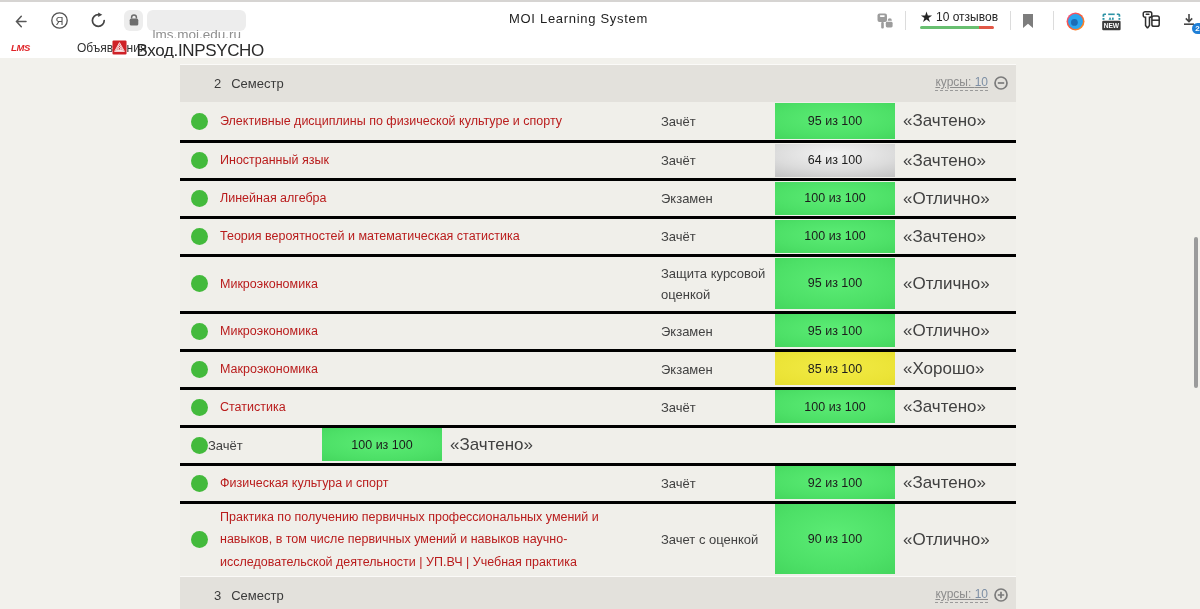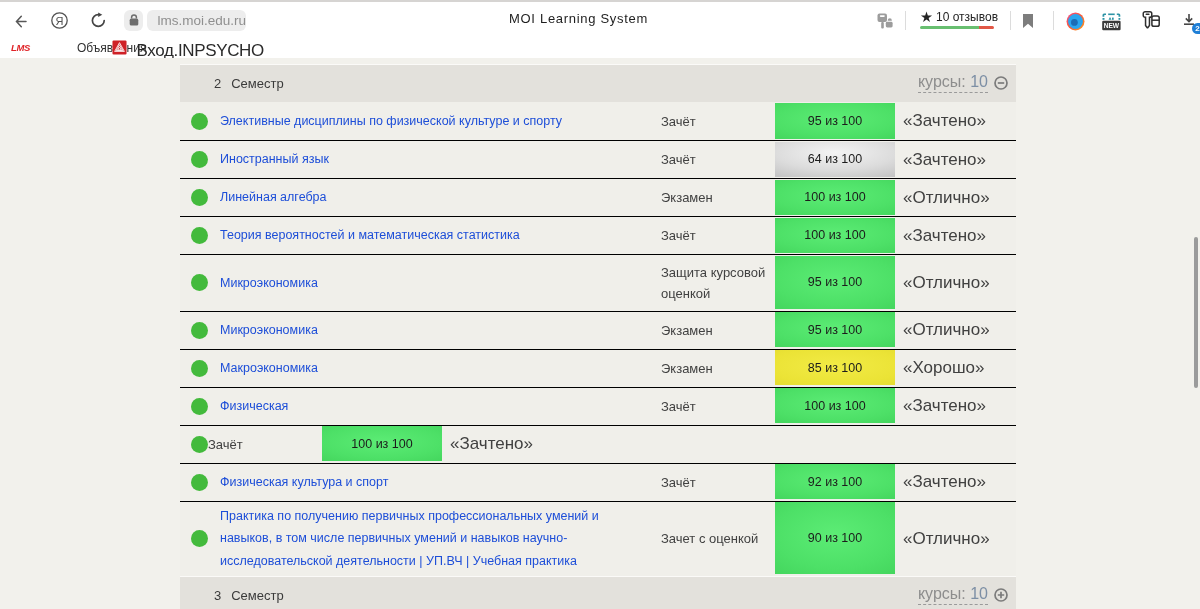--- a/index.html
+++ b/index.html
@@ -18,32 +18,32 @@
 
   .sep { position:absolute; width:1px; background:#dcdcdc; top:9px; height:19px; }
 
   
   #page { left:0; top:58px; width:1200px; height:551px; background:#f2f1ec; }
   #table { position:absolute; left:180px; top:5.5px; width:836px; }
   .semhead { background:#e3e1dc; height:38.5px; border-top:1px solid #fbfaf8; position:relative;
              display:flex; align-items:center; color:#3a3a3a; font-size:13px; }
   .semhead .num { margin-left:34px; }
   .semhead .nm { margin-left:10px; }
-  .kursy { position:absolute; right:28px; top:50%; transform:translateY(-50%); color:#8d8d8d; font-size:16px;
-           border-bottom:1px dashed #9a9a9a; padding-bottom:1px; }
+  .kursy { position:absolute; right:28px; top:50%; transform:translateY(-50%); color:#8d8d8d; font-size:12px;
+           border-bottom:1px dashed #9a9a9a; padding-bottom:1px;text-decoration:underline; }
   .kursy .n10 { color:#7d8fa5; }
   .circbtn { position:absolute; right:8px; top:50%; transform:translateY(-50%); width:14px; height:14px; }
 
-  .row { background:#f0efea; display:flex; align-items:center; border-top:1px solid #000000; }
+  .row { background:#f0efea; display:flex; align-items:center; border-top:3px solid #000000; }
   .row.first { border-top:none; }
   .r38 { height:38px; } .row.first.r38 { height:38px; }
   .r56 { height:56.5px; }
   .r75 { height:75px; }
   .dot { width:17px; height:17px; border-radius:50%; background:#43ba3c; margin-left:11px; flex-shrink:0; }
-  .cname { margin-left:12px; width:441px; flex-shrink:0; color:#1d4ed8; font-size:12.5px; line-height:22.5px; }
+  .cname { margin-left:12px; width:441px; flex-shrink:0; color:#b91c1c; font-size:12.5px; line-height:22.5px; }
   .cexam { width:114px; flex-shrink:0; color:#414141; font-size:13px; line-height:21px; padding-right:6px; }
   .cbadge { width:120px; flex-shrink:0; align-self:stretch; margin:0.5px 0 1.5px 0; display:flex; align-items:center;
             justify-content:center; font-size:12.5px; font-weight:400; color:#1c1c1c; }
   .badge-green { background:radial-gradient(ellipse 100% 95% at 50% 45%, #5cec75 0%, #4de067 50%, #3ccd55 100%); }
   .badge-grey  { background:radial-gradient(ellipse 90% 90% at 50% 30%, #f3f3f3 0%, #dcdcdc 55%, #c0c0c0 100%); }
   .badge-yellow{ background:radial-gradient(ellipse 100% 95% at 50% 45%, #f2eb45 0%, #ebe336 55%, #ded52c 100%); }
   .cgrade { padding-left:8px; color:#414141; font-size:17px; }
 
   #scrollthumb { left:1194px; top:179px; width:3.5px; height:151px; background:#9b9b9b; border-radius:2px; }
 </style>
@@ -67,21 +67,21 @@
       <path d="M8.2 0.6 L12.3 2.85 L8.2 5.1 Z" fill="#454545"></path>
     </svg>
 
     <div class="pill" style="left:124px; top:7.5px; width:19px; height:21px;"></div>
     <svg class="abs" style="left:128.5px; top:12px;" width="10" height="12" viewBox="0 0 10 12">
       <rect x="0.7" y="4.6" width="8.6" height="7" rx="1.6" fill="#6e6e6e"></rect>
       <path d="M2.6 4.6 V3.3 A2.4 2.4 0 0 1 7.4 3.3 V4.6" stroke="#6e6e6e" stroke-width="1.5" fill="none"></path>
     </svg>
 
     <div class="pill" style="left:146.5px; top:7.5px; width:99.5px; height:21px;">
-      <div id="urltext" style="padding-left:6px; padding-top:1px;text-align:right;">lms.moi.edu.ru</div>
+      <div id="urltext" style="padding-left:6px; padding-top:15px;">lms.moi.edu.ru</div>
     </div>
 
     <div class="abs" id="title" style="left:509px; top:9px;">MOI Learning System</div>
 
     <svg class="abs" style="left:876px; top:10px;" width="18" height="18" viewBox="0 0 18 18">
       <rect x="1.5" y="1.5" width="9.5" height="8.5" rx="2" fill="#9c9c9c"></rect>
       <rect x="3.8" y="3.2" width="5" height="1.7" rx="0.8" fill="#fff"></rect>
       <rect x="5.2" y="10" width="2.6" height="6.5" rx="1" fill="#9c9c9c"></rect>
       <path d="M11.8 8.2 a2 2 0 0 1 4 0 v0.6 h-4 z" fill="#9c9c9c"></path>
       <rect x="9.8" y="9.8" width="6.8" height="5.6" rx="1.4" fill="#9c9c9c"></rect>
@@ -215,21 +215,21 @@
       </div>
       <div class="row r38">
         <div class="dot"></div>
         <div class="cname">Макроэкономика</div>
         <div class="cexam">Экзамен</div>
         <div class="cbadge badge-yellow">85 из 100</div>
         <div class="cgrade">«Хорошо»</div>
       </div>
       <div class="row r38">
         <div class="dot"></div>
-        <div class="cname">Физическая</div>
+        <div class="cname">Статистика</div>
         <div class="cexam">Зачёт</div>
         <div class="cbadge badge-green">100 из 100</div>
         <div class="cgrade">«Зачтено»</div>
       </div>
       <div class="row r38">
         <div class="dot"></div>
         <div class="cexam">Зачёт</div>
         <div class="cbadge badge-green">100 из 100</div>
         <div class="cgrade">«Зачтено»</div>
       </div>

